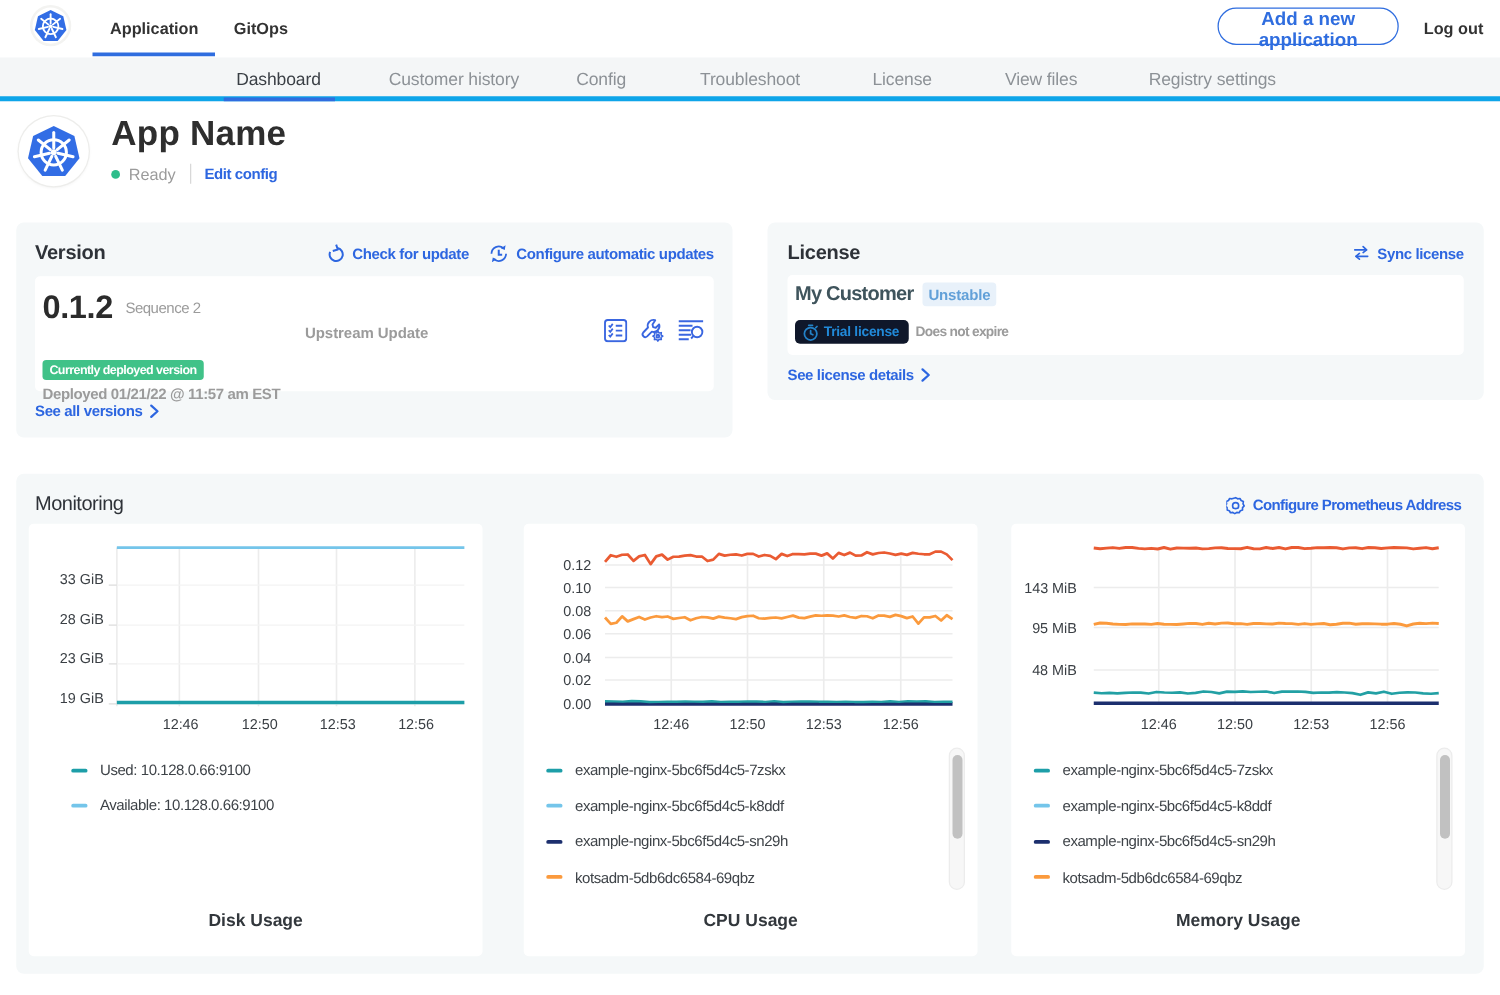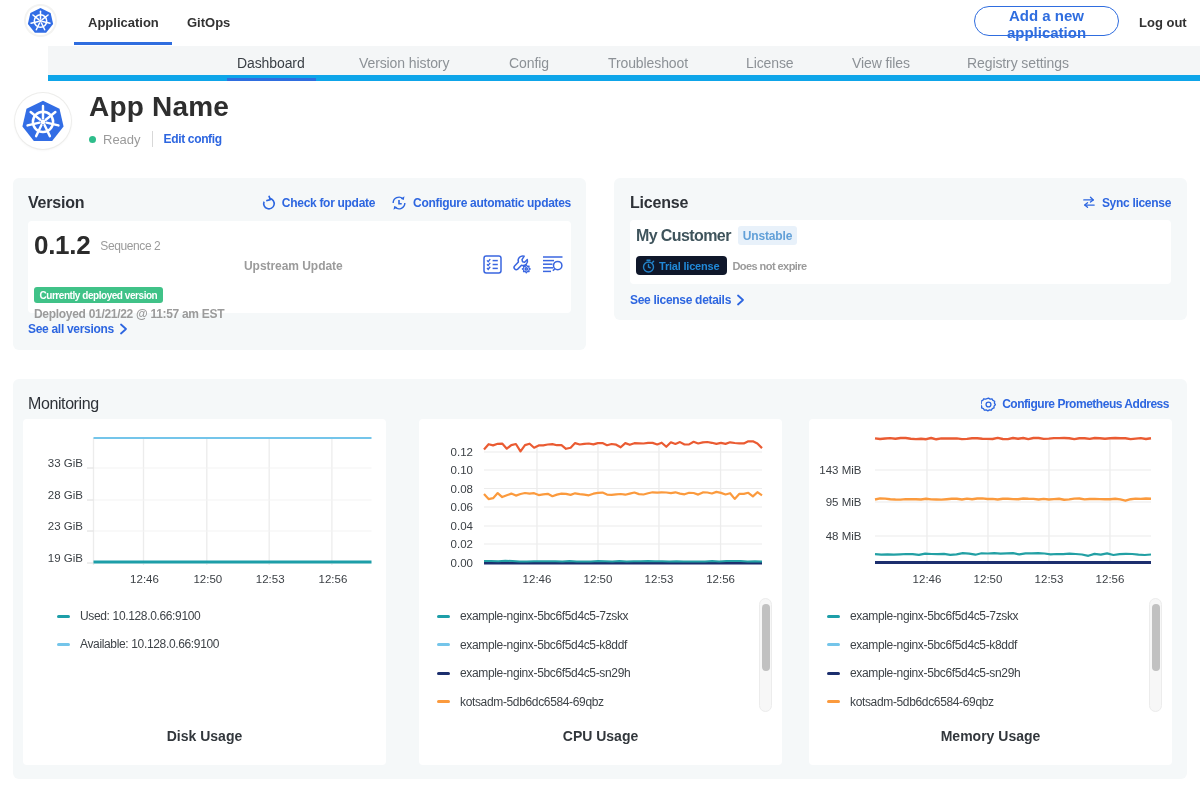--- a/index.html
+++ b/index.html
@@ -9,21 +9,21 @@
 .klogo-sm { position:absolute; left:26px; top:6px; width:29px; height:29px; border-radius:50%;
   box-shadow:0 0 0 2px #f3f3f1; display:flex; align-items:center; justify-content:center; }
 .tab { position:absolute; font-size:13px; font-weight:700; color:#323232; top:15px; }
 .tab.app { left:88px; }
 .tab.git { left:187px; }
 .appline { position:absolute; left:74px; top:42px; width:98px; height:3px; background:#2f6ddf; }
 .btn-outline { position:absolute; left:974px; top:6px; width:145px; height:30px; border:1px solid #2f6ddf;
   color:#2f6ddf; background:#fff; border-radius:15px; font-size:15px; font-weight:700;
   font-family:"Liberation Sans",sans-serif; }
 .logout { position:absolute; left:1139px; top:15px; font-size:13px; font-weight:700; color:#323232; }
-.subnav { height:35px; background:#f4f6f7; border-bottom:6px solid #0ea5e9; position:relative;margin-left:48px; }
+.subnav { height:35px; background:#f4f6f7; border-bottom:4px solid #0ea5e9; position:relative; }
 .subtab { position:absolute; top:9px; font-size:14px; color:#8c9196; letter-spacing:-0.1px; }
 .subtab.active { color:#3a3f45; }
 .dashline { position:absolute; left:179px; top:32px; width:89px; height:3px; background:#2f6ddf; }
 .apphead { position:relative; height:97px; }
 .klogo-lg { position:absolute; left:15px; top:12px; width:56px; height:56px; border-radius:50%; background:#fff;
   box-shadow:0 0 0 1px #ededeb, 0 1px 3px rgba(0,0,0,.07); display:flex; align-items:center; justify-content:center; }
 h1.appname { position:absolute; left:89px; top:10px; font-size:28px; font-weight:700; color:#2e2e2e; letter-spacing:0.2px; }
 .ready-row { position:absolute; left:89px; top:50px; display:flex; align-items:center; font-size:13px; }
 .dot { width:7px; height:7px; border-radius:50%; background:#2ebd8b; margin-right:7px; }
 .ready { color:#9b9b9b; }
@@ -100,21 +100,21 @@
       </svg>
     </div>
   <div class="tab app">Application</div>
   <div class="tab git">GitOps</div>
   <div class="appline"></div>
   <button class="btn-outline">Add a new application</button>
   <span class="logout">Log out</span>
 </nav>
 <div class="subnav">
   <span class="subtab active" style="left:189px">Dashboard</span>
-  <span class="subtab" style="left:311px">Version history</span>
+  <span class="subtab" style="left:311px">Customer history</span>
   <span class="subtab" style="left:461px">Config</span>
   <span class="subtab" style="left:560px">Troubleshoot</span>
   <span class="subtab" style="left:698px">License</span>
   <span class="subtab" style="left:804px">View files</span>
   <span class="subtab" style="left:919px">Registry settings</span>
   <div class="dashline"></div>
 </div>
 <div class="apphead">
   <div class="klogo-lg">
       <svg width="44" height="44" viewBox="0 0 100 100">

